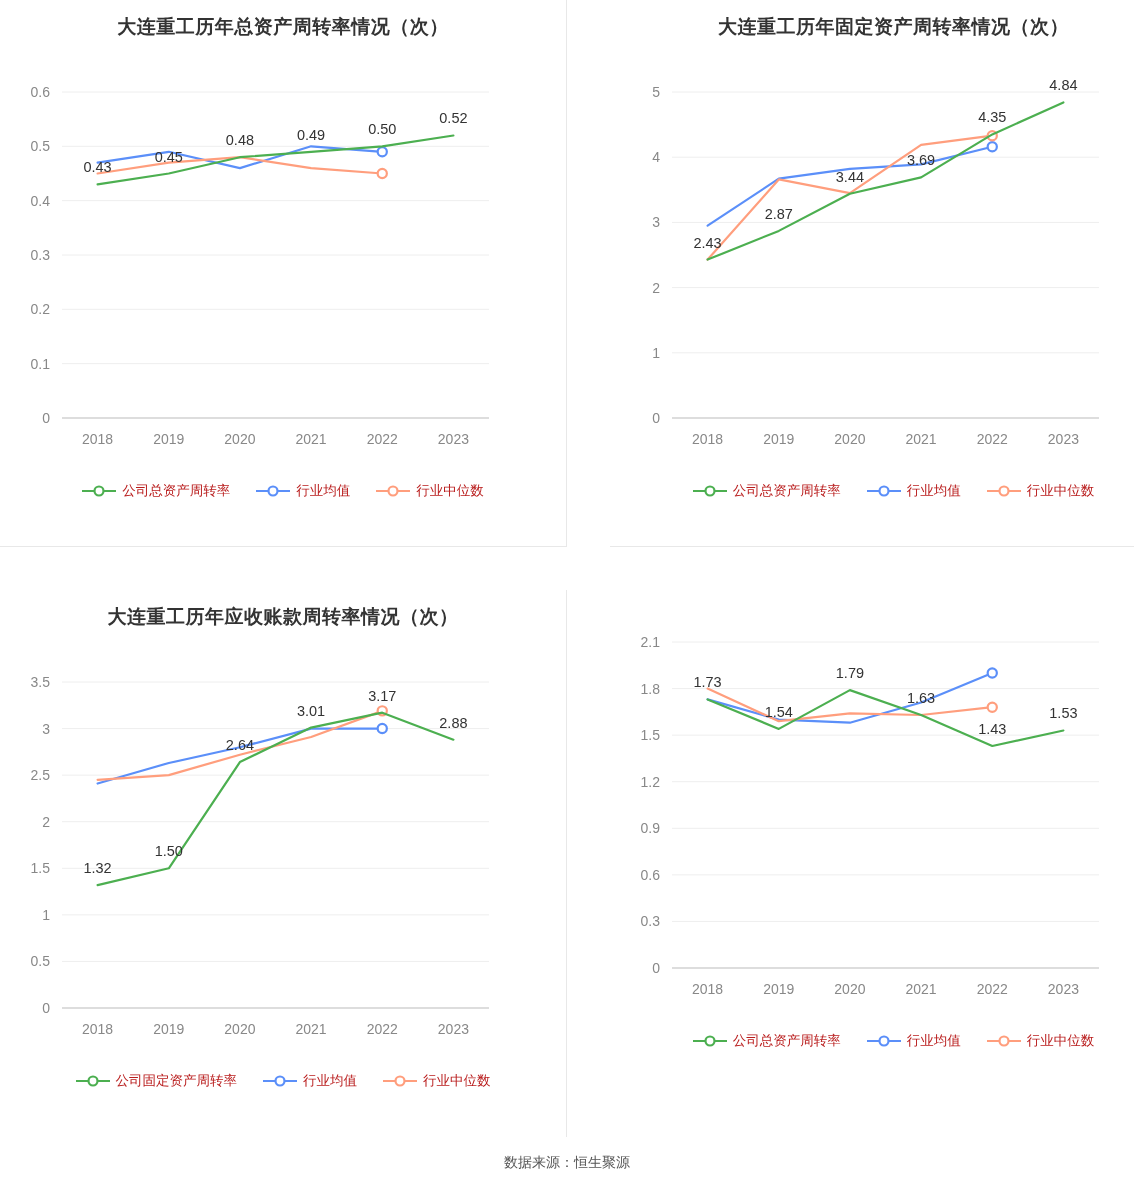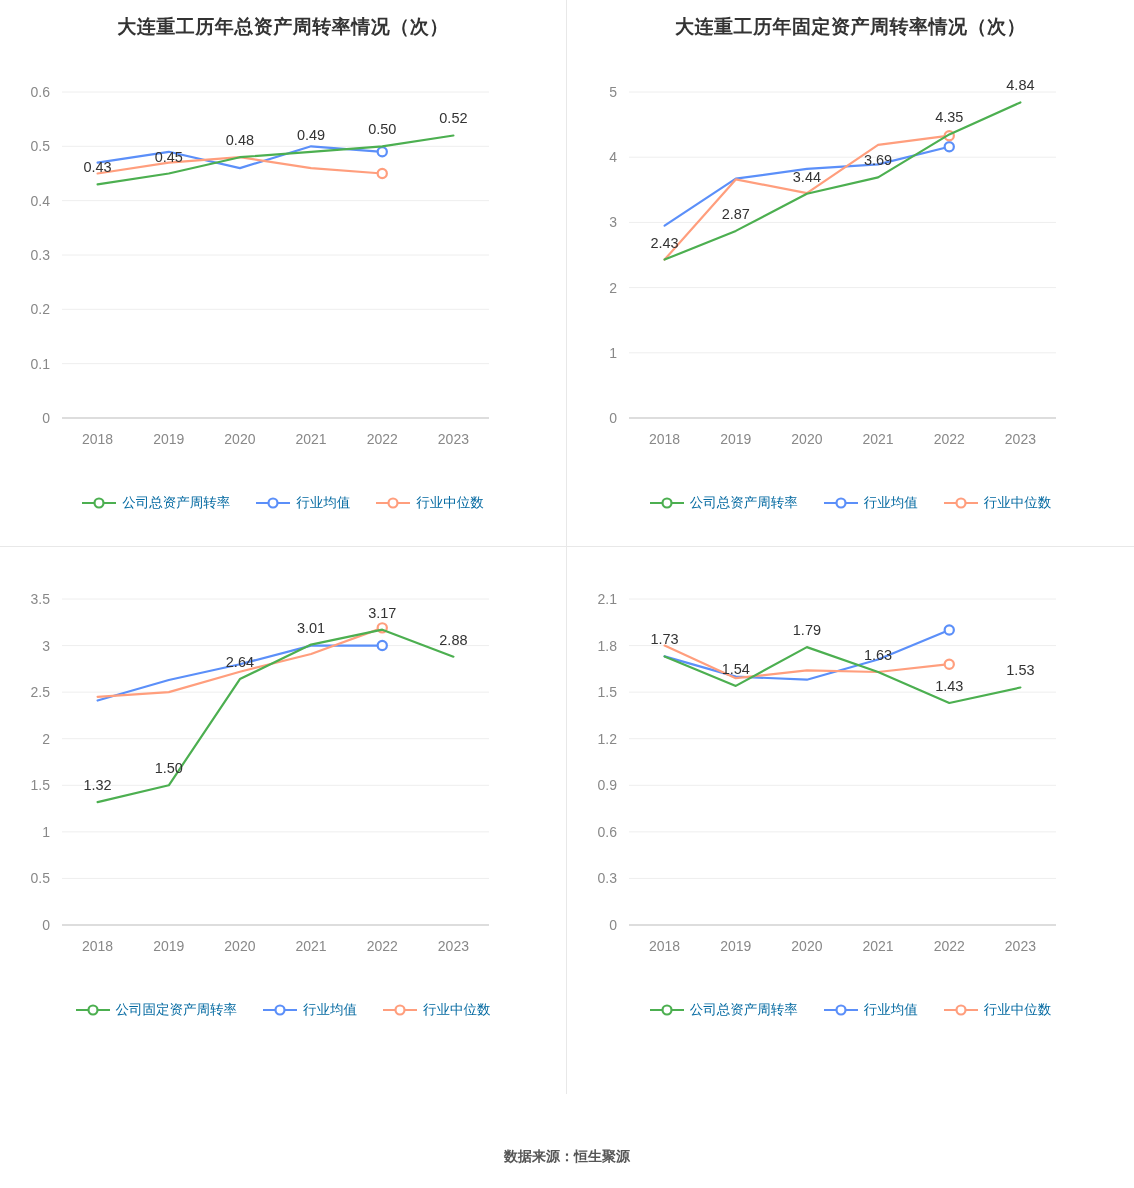--- a/index.html
+++ b/index.html
@@ -13,20 +13,21 @@
     height: 1188px;
     position: relative;
     background: #ffffff;
     overflow: hidden;
   }
   .grid {
     display: grid;
     grid-template-columns: 567px 567px;
     grid-template-rows: 547px 547px;
     width: 1134px;
+    gap: 43px;
   }
   .panel {
     position: relative;
     box-sizing: border-box;
   }
   .panel.left  { border-right: 1px solid #e8e8e8; }
   .panel.top   { border-bottom: 1px solid #e8e8e8; }
   .panel-title {
     font-size: 19px;
     font-weight: bold;
@@ -40,34 +41,33 @@
     width: 567px;
     height: 440px;
   }
   svg.chart { display: block; }
   .legend {
     display: flex;
     justify-content: center;
     align-items: center;
     gap: 26px;
     font-size: 13.5px;
-    color: #0369a1;
-    margin-top: 14px;
+    color: #b91c1c;
+    margin-top: 2px;
   }
   .legend-item { display: flex; align-items: center; gap: 6px; }
   .legend-mark { width: 34px; height: 12px; display: block; }
   .source {
     position: absolute;
     left: 0;
     right: 0;
-    bottom: 22px;
+    bottom: 16px;
     text-align: center;
     font-size: 14px;
     color: #555555;
-    font-weight: bold;
   }
   text { font-family: "Liberation Sans", sans-serif; }
 </style>
 </head>
 <body>
 
 <div id="page">
   <div class="grid">
 
     <div class="panel left top">
@@ -186,20 +186,21 @@
           <svg class="legend-mark" viewBox="0 0 34 12">
               <line x1="0" y1="6" x2="34" y2="6" stroke="#ff9e7d" stroke-width="2"></line>
               <circle cx="17" cy="6" r="4.5" fill="#ffffff" stroke="#ff9e7d" stroke-width="2.2"></circle>
             </svg>
           <span>行业中位数</span>
         </div>
       </div>
     </div>
 
     <div class="panel left">
+      <div class="panel-title">大连重工历年应收账款周转率情况（次）</div>
       <div class="plot-wrap">
         <svg class="chart" id="svg2" width="567" height="440" viewBox="0 0 567 440">
             <line x1="62" y1="378" x2="489" y2="378" stroke="#bbbbbb" stroke-width="1"></line>
             <text x="50" y="383" text-anchor="end" font-size="14" fill="#888888">0</text>
             <line x1="62" y1="331.42857142857144" x2="489" y2="331.42857142857144" stroke="#eeeeee" stroke-width="1"></line>
             <text x="50" y="336.42857142857144" text-anchor="end" font-size="14" fill="#888888">0.5</text>
             <line x1="62" y1="284.8571428571429" x2="489" y2="284.8571428571429" stroke="#eeeeee" stroke-width="1"></line>
             <text x="50" y="289.8571428571429" text-anchor="end" font-size="14" fill="#888888">1</text>
             <line x1="62" y1="238.2857142857143" x2="489" y2="238.2857142857143" stroke="#eeeeee" stroke-width="1"></line>
             <text x="50" y="243.2857142857143" text-anchor="end" font-size="14" fill="#888888">1.5</text>

